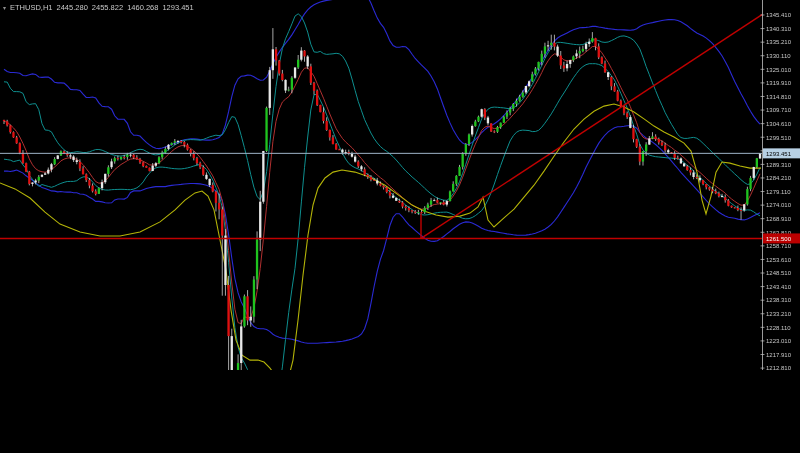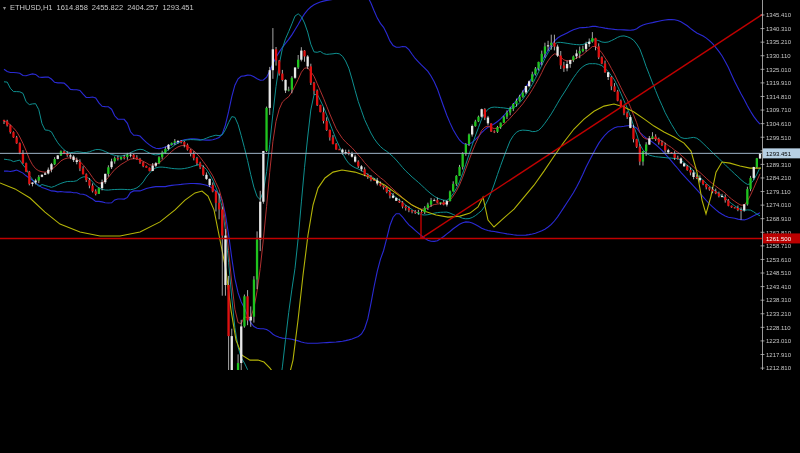--- a/index.html
+++ b/index.html
@@ -11,23 +11,23 @@
   #chart-title .sym-icon{color:#8f8f8f;font-size:6px;}
   svg text{font-family:"Liberation Sans",sans-serif;}
 </style>
 </head>
 <body>
 
 <div id="app">
   <div id="chart-title">
     <span class="sym-icon">▾</span>
     <span>ETHUSD,H1</span>
-    <span class="num">1614.858</span>
+    <span class="num">2445.280</span>
     <span class="num">2455.822</span>
-    <span class="num">2404.257</span>
+    <span class="num">1460.268</span>
     <span class="num">1293.451</span>
   </div>
 
   <svg id="chart-svg" width="800" height="453" viewBox="0 0 800 453">
     <defs>
       <clipPath id="plotclip">
           <rect x="0" y="0" width="762" height="437"></rect>
         </clipPath>
     </defs>
     <rect x="0" y="0" width="800" height="453" fill="#000000"></rect>

